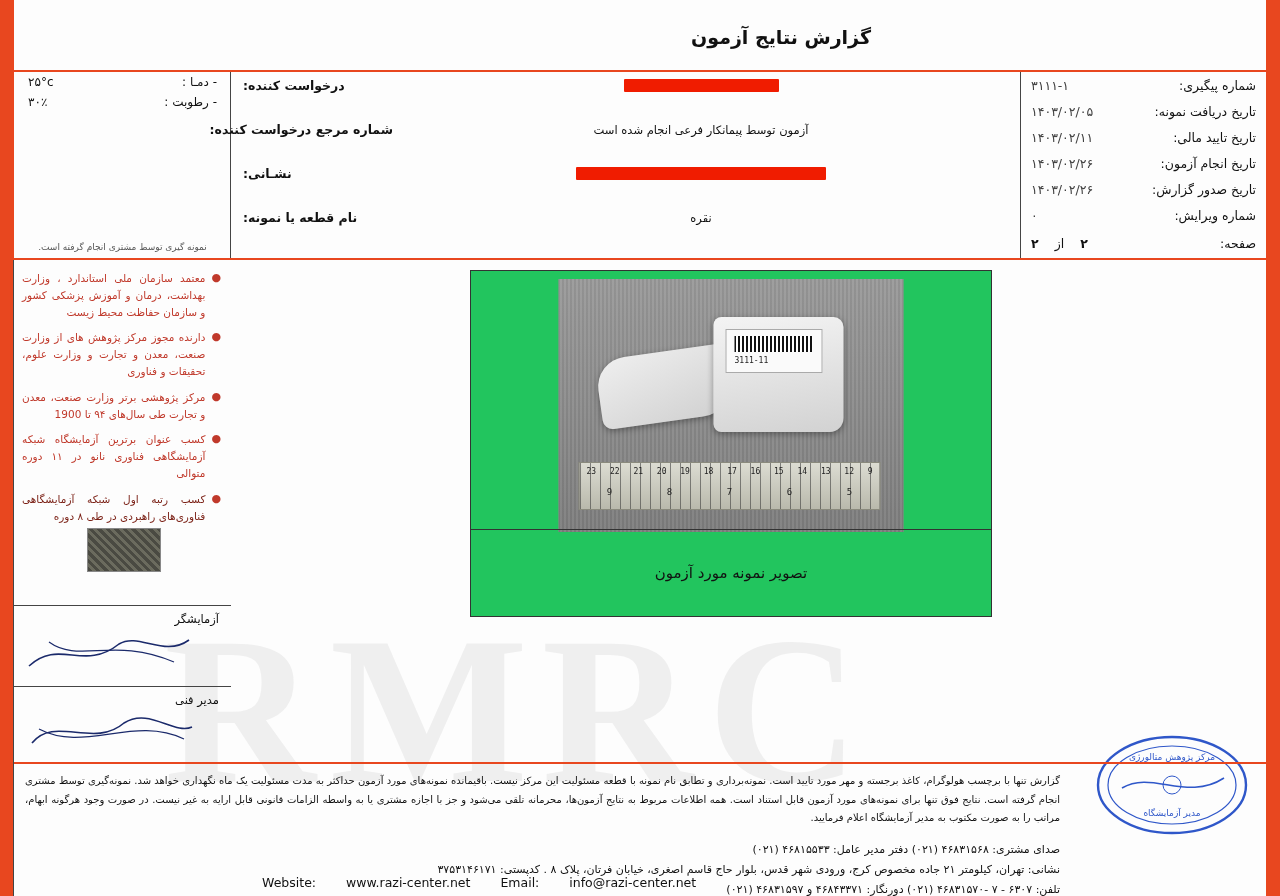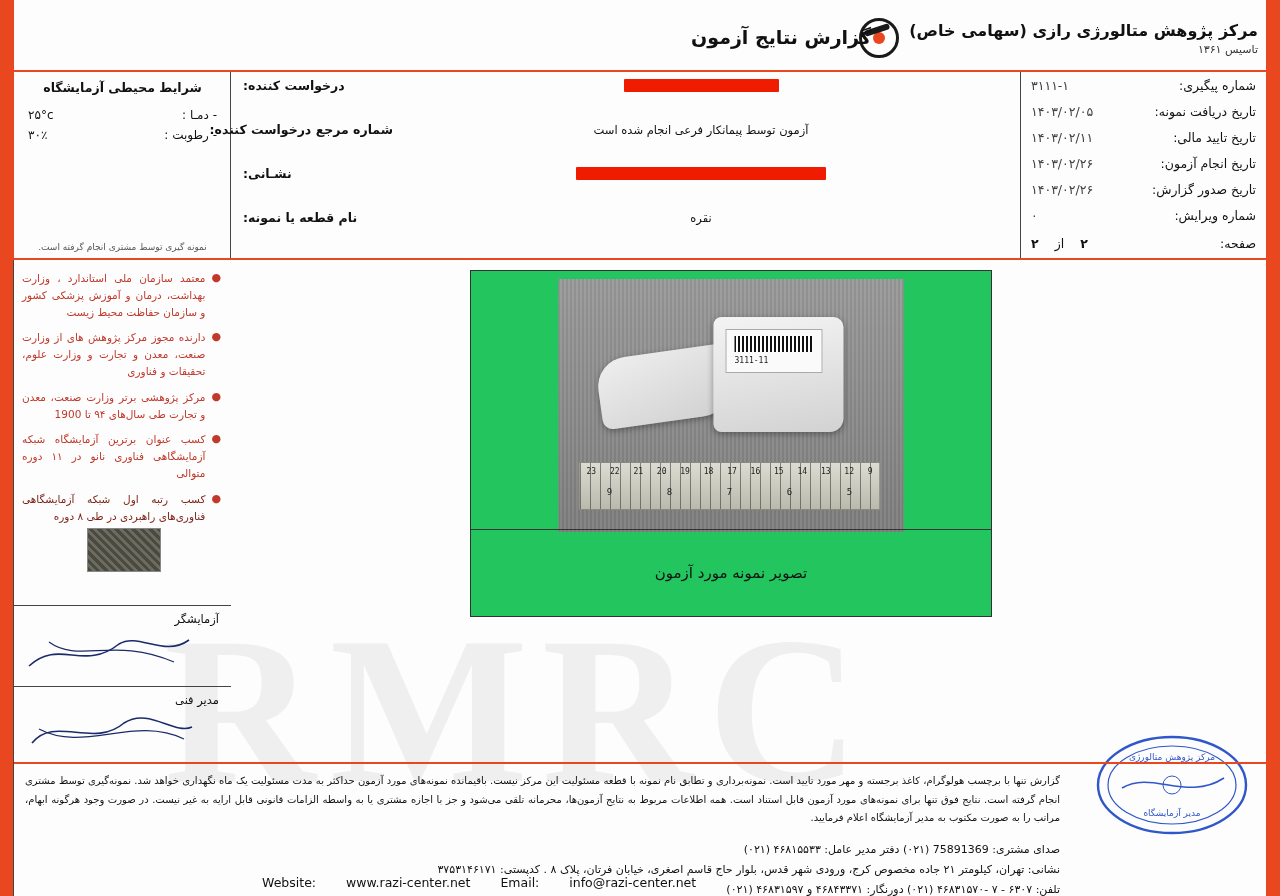--- a/index.html
+++ b/index.html
@@ -88,27 +88,20 @@
   .footer-left-cell{position:absolute;right:1035px;top:0;width:217px;height:134px;border-left:1px solid #444;}
 </style>
 </head>
 <body>
 
 <div class="page">
   <div class="rail-left"></div>
   <div class="rail-right"></div>
 
   <div class="header">
-    <div class="logo-wrap">
-      <div style="text-align:right">
-        <div class="company">مرکز پژوهش متالورژی رازی (سهامی خاص)</div>
-        <div class="founded">تاسیس ۱۳۶۱</div>
-      </div>
-      <div class="logo-mark"></div>
-    </div>
     <div class="report-title">گزارش نتایج آزمون</div>
   </div>
 
   <div class="topgrid">
     <div class="col-meta">
       <div class="meta-row">
         <span class="meta-label">شماره پیگیری:</span>
         <span class="meta-val">۳۱۱۱-۱</span>
       </div>
       <div class="meta-row">
@@ -158,21 +151,20 @@
         </div>
         <div class="main-label">نشـانی:</div>
       </div>
       <div class="main-row">
         <div class="main-value">نقره</div>
         <div class="main-label">نام قطعه یا نمونه:</div>
       </div>
     </div>
 
     <div class="col-env">
-      <div class="env-title">شرایط محیطی آزمایشگاه</div>
       <div class="env-row">
         <span>- دمـا :</span>
         <span>۲۵°c</span>
       </div>
       <div class="env-row">
         <span>- رطوبت :</span>
         <span>۳۰٪</span>
       </div>
       <div class="env-note">نمونه گیری توسط مشتری انجام گرفته است.</div>
     </div>
@@ -271,21 +263,21 @@
         </div>
       </div>
       <div class="caption">تصویر نمونه مورد آزمون</div>
     </div>
   </div>
 
   <div class="footer">
     <div class="footer-left-cell"></div>
     <div class="foot-note">گزارش تنها با برچسب هولوگرام، کاغذ برجسته و مهر مورد تایید است. نمونه‌برداری و تطابق نام نمونه با قطعه مسئولیت این مرکز نیست. باقیمانده نمونه‌های مورد آزمون حداکثر به مدت مسئولیت یک ماه نگهداری خواهد شد. نمونه‌گیری توسط مشتری انجام گرفته است. نتایج فوق تنها برای نمونه‌های مورد آزمون قابل استناد است. همه اطلاعات مربوط به نتایج آزمون‌ها، محرمانه تلقی می‌شود و جز با اجازه مشتری یا به واسطه الزامات قانونی قابل ارایه به غیر نیست. در صورت وجود هرگونه ابهام، مراتب را به صورت مکتوب به مدیر آزمایشگاه اعلام فرمایید.</div>
     <div class="contact">
-      <div>صدای مشتری: 75891369 (۰۲۱)        دفتر مدیر عامل: ۴۶۸۱۵۵۳۳ (۰۲۱)</div>
+      <div>صدای مشتری: ۴۶۸۳۱۵۶۸ (۰۲۱)        دفتر مدیر عامل: ۴۶۸۱۵۵۳۳ (۰۲۱)</div>
       <div>نشانی: تهران، کیلومتر ۲۱ جاده مخصوص کرج، ورودی شهر قدس، بلوار حاج قاسم اصغری، خیابان فرتان، پلاک ۸ .   کدپستی: ۳۷۵۳۱۴۶۱۷۱</div>
       <div>تلفن: ۶۳۰۷ - ۷ -۴۶۸۳۱۵۷۰ (۰۲۱)        دورنگار: ۴۶۸۴۳۳۷۱ و ۴۶۸۳۱۵۹۷ (۰۲۱)</div>
 
     </div>
     <div class="webrow">
       <span>Website:</span>
       <span>www.razi-center.net</span>
       <span>Email:</span>
       <span>info@razi-center.net</span>
     </div>

